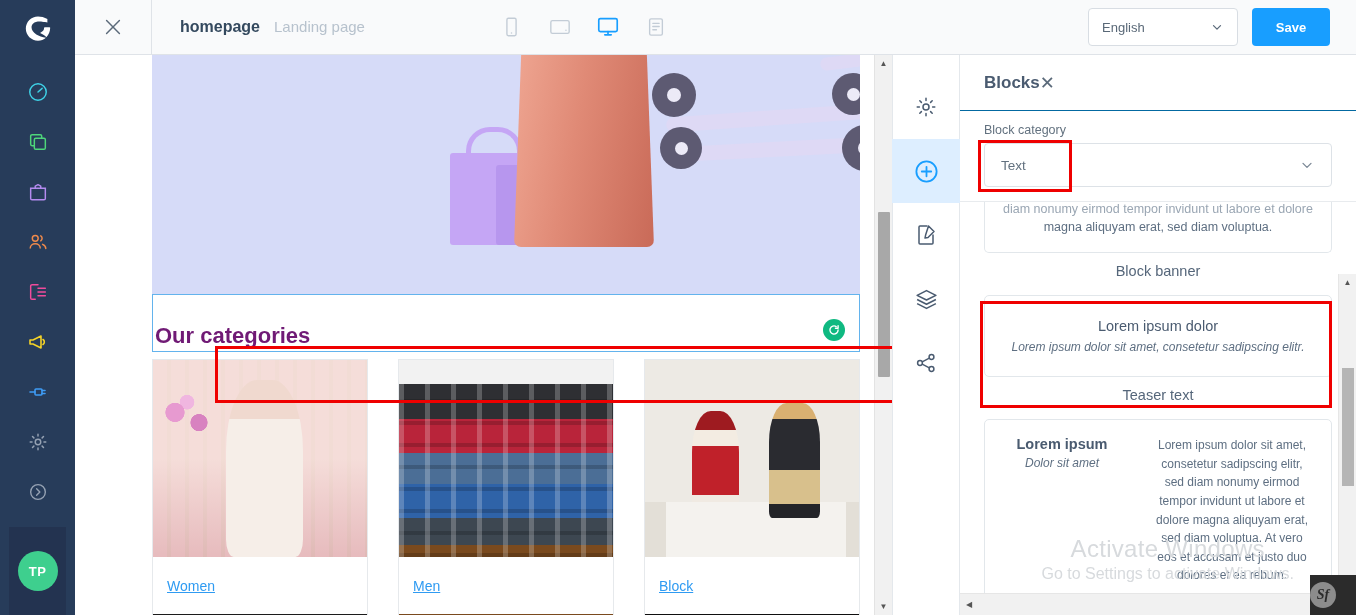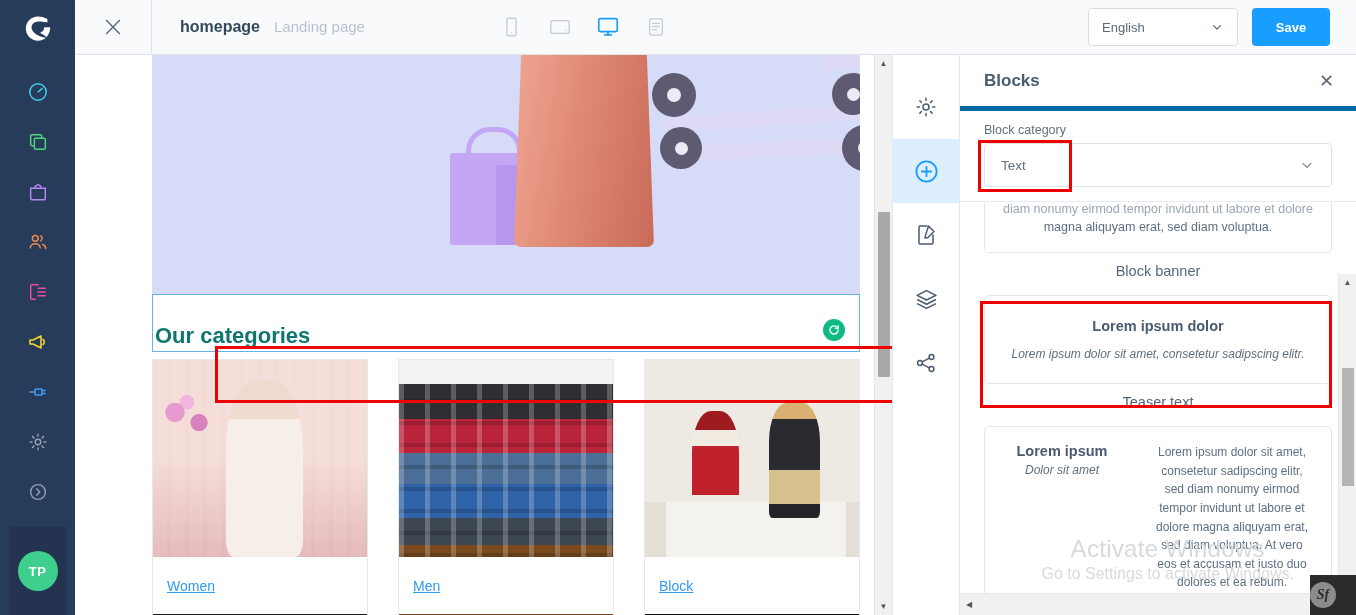--- a/index.html
+++ b/index.html
@@ -135,21 +135,21 @@
   .w4 { left:192px; top:80px; width:46px; height:46px; }
   .w4 i { width:14px; height:14px; }
 
   
   .sel-section {
     width: 708px; height: 58px; background:#fff;
     border: 1px solid #63b3ed;
     display:flex; align-items:flex-end; position: relative;
   }
   .sel-title {
-    font-size: 22px; font-weight: bold; color:#0f766e;
+    font-size: 22px; font-weight: bold; color:#701a75;
     padding: 0 0 4px 2px; line-height:1;
   }
   .green-badge {
     position:absolute; right: 14px; bottom: 10px;
     width: 22px; height: 22px; border-radius:50%;
     background:#0fb981; display:flex; align-items:center; justify-content:center;
   }
   .red-annot-canvas {
     position:absolute; left:140px; top:291px; width:728px; height:57px;
     border:3px solid #ef0000; pointer-events:none; z-index: 9;
@@ -244,22 +244,22 @@
   .tool {
     width: 68px; height: 64px;
     display:flex; align-items:center; justify-content:center;
     cursor:pointer;
   }
   .tool.active { background:#ddeeff; }
 
   
   .panel { width: 396px; background:#fff; display:flex; flex-direction:column; flex:none; position:relative; }
   .panel-head {
-    height: 56px; display:flex; align-items:center; justify-content:space-between;
-    padding: 0 22px 0 24px; border-bottom:5px solid #0369a1;
+    height: 56px; display:flex; align-items:center; justify-content:flex-start;
+    padding: 0 22px 0 24px; border-bottom:1px solid #0369a1;
   }
   .panel-title { font-size:17px; font-weight:bold; color:#4a5b70; }
   .panel-x { font-size:18px; color:#5b6a7a; cursor:pointer; line-height:1; }
   .panel-filter { padding: 12px 24px 14px 24px; border-bottom:1px solid #e8ebee; position:relative; }
   .filter-label { font-size:12.5px; color:#62717f; margin-bottom:6px; }
   .select-box {
     height: 44px; border:1px solid #dde2e7; border-radius:4px;
     display:flex; align-items:center; justify-content:space-between;
     padding: 0 16px; cursor:pointer; background:#fff;
   }
@@ -270,21 +270,21 @@
   }
 
   .panel-list { flex:1; overflow:hidden; position:relative; padding: 0 24px; }
   .blk { padding-top: 2px; }
   .blk-card {
     border:1px solid #e2e7eb; border-radius:5px; background:#fff;
     padding: 16px 18px; text-align:center;
   }
   .blk-name { text-align:center; font-size:14.5px; color:#55667a; padding: 10px 0 14px 0; }
   .blk-line { font-size:12.5px; color:#5e6f82; line-height:1.45; }
-  .teaser-h { font-size:14.5px; font-weight:bold; color:#4a5b70; margin-bottom:13px; }
+  .teaser-h { font-size:14.5px; font-weight:normal; color:#4a5b70; margin-bottom:6px; }
   .teaser-p { font-size:12px; font-style:italic; color:#5e6f82; }
   .red-annot-teaser {
     position:absolute; left:20px; top:99px; width:352px; height:107px;
     border:3px solid #ef0000; pointer-events:none; z-index:5;
   }
   .tt-card { display:flex; gap: 30px; text-align:center; padding: 16px 18px; }
   .tt-left { width: 118px; flex:none; }
   .tt-h { font-size:14.5px; font-weight:bold; color:#4a5b70; }
   .tt-sub { font-size:12px; font-style:italic; color:#5e6f82; margin-top:4px; }
   .tt-body { font-size:12px; color:#5e6f82; line-height:1.55; }

